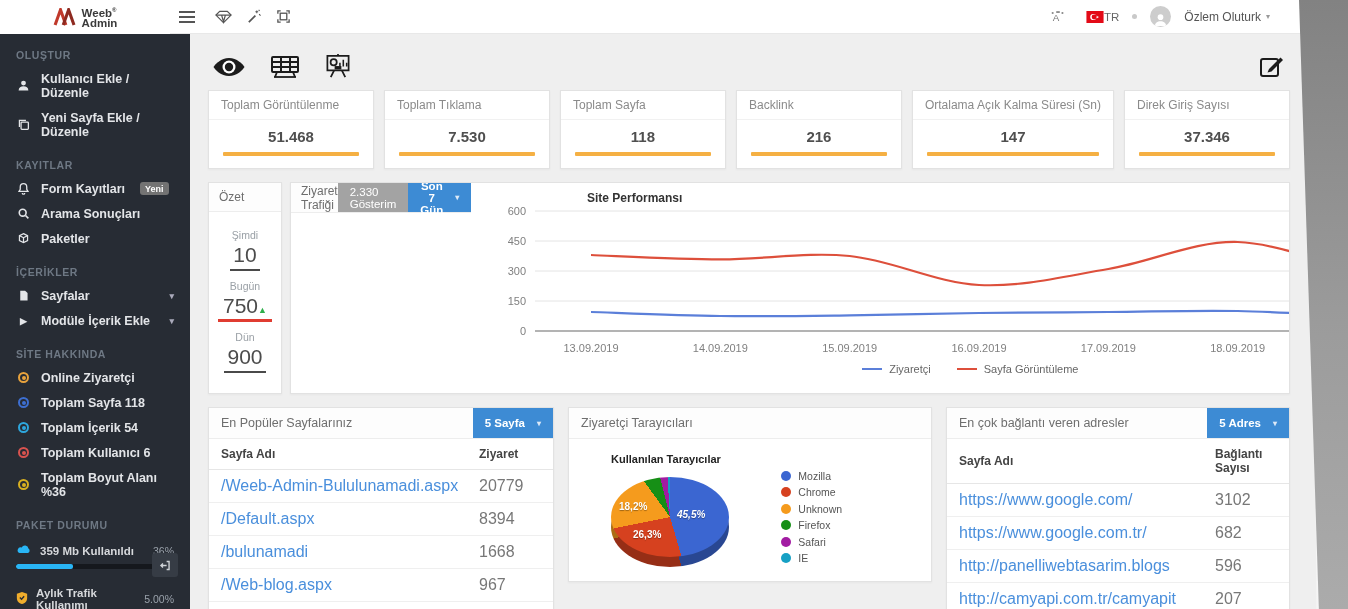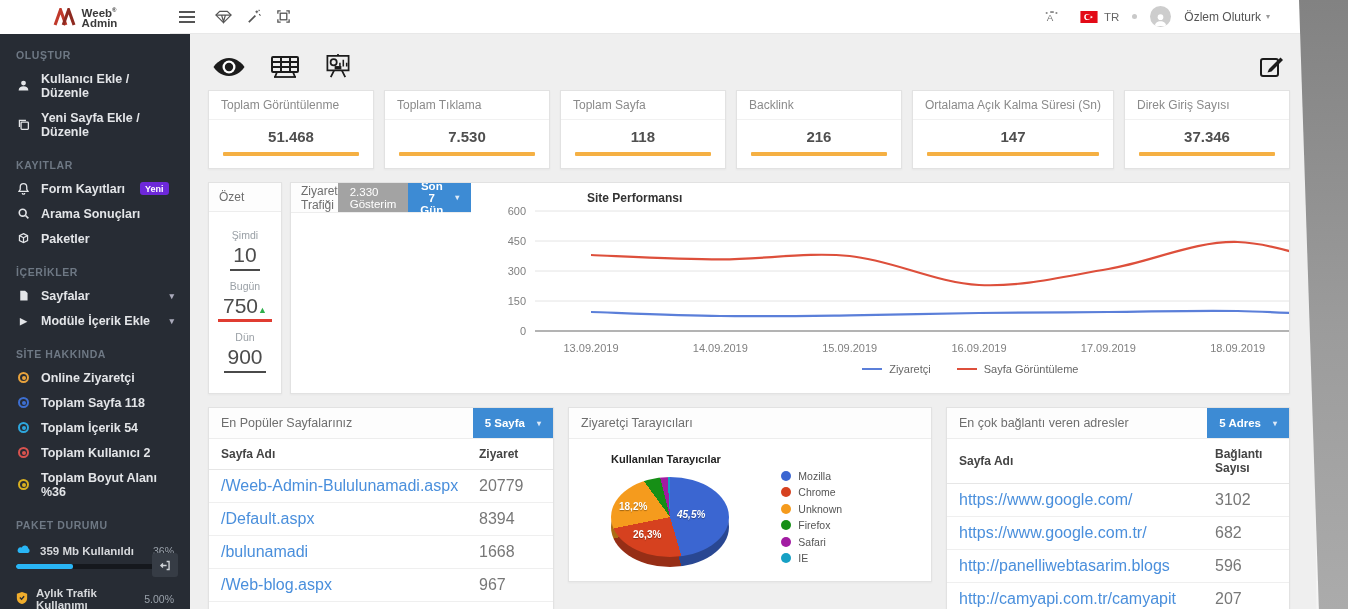--- a/index.html
+++ b/index.html
@@ -9,33 +9,33 @@
 
   
   .navbar { position:absolute; top:0; left:0; width:100%; height:34px; background:#fff;
             border-bottom:1px solid #e8e8e8; display:flex; align-items:center; z-index:10; }
   .logo-box { width:170px; height:34px; display:flex; align-items:center; justify-content:center; gap:5px; background:#fff; }
   .logo-text { line-height:10px; font-weight:bold; color:#3a3a3a; font-size:11.5px; }
   .logo-text sup { font-size:6px; }
   .nav-icon-btn { background:none; border:none; width:30px; height:30px; display:flex; align-items:center; justify-content:center; cursor:pointer; color:#555; }
   .hamburger { margin:0 6px 0 2px; }
   .nav-right { margin-left:auto; display:flex; align-items:center; gap:13px; padding-right:78px; }
-  .nav-lang { display:flex; align-items:center; gap:6px; font-size:11.5px; color:#666; }
+  .nav-lang { display:flex; align-items:center; gap:0; font-size:11.5px; color:#666; }
   .nav-dot { width:5px; height:5px; border-radius:50%; background:#c9c9c9; }
   .avatar { width:21px; height:21px; border-radius:50%; background:#cdcdcd; display:flex; align-items:flex-end; justify-content:center; overflow:hidden; }
   .username { font-size:12px; color:#555; display:flex; align-items:center; gap:5px; cursor:pointer; }
   .caret { font-size:8px; color:#999; }
 
   
   .sidebar { position:absolute; top:34px; left:0; bottom:0; width:190px; background:#272c34; color:#d6d8db; z-index:5; }
   .sb-section { padding:15px 16px 5px; font-size:10.5px; font-weight:bold; letter-spacing:.6px; color:#6e7884; }
   .sb-item { display:flex; align-items:center; gap:10px; padding:5.5px 16px; font-size:12.5px; font-weight:bold; color:#e3e5e8; cursor:pointer; }
   .sb-item .ic { width:15px; display:flex; justify-content:center; align-items:center; flex:0 0 15px; color:#e3e5e8; }
   .sb-item svg { width:13px; height:13px; }
-  .badge-new { background:#6d28d9; color:#fff; font-size:9px; font-weight:bold; padding:1.5px 5px; border-radius:3px; margin-left:5px; }
+  .badge-new { background:#737373; color:#fff; font-size:9px; font-weight:bold; padding:1.5px 5px; border-radius:3px; margin-left:5px; }
   .sb-caret { margin-left:auto; font-size:9px; color:#aab; }
   .bullseye { width:11px; height:11px; border:2px solid var(--c); border-radius:50%; position:relative; }
   .bullseye::after { content:''; position:absolute; inset:1.5px; border-radius:50%; background:var(--c); }
   .play-glyph { font-size:9px; color:#e3e5e8; }
   .pk-row { display:flex; align-items:center; gap:8px; padding:8px 16px 0; font-size:11.5px; font-weight:bold; color:#d6d8db; }
   .pk-pct { margin-left:auto; font-size:10.5px; color:#9aa2ab; font-weight:normal; }
   .pk-bar { height:5px; background:#15181d; margin:7px 16px 10px; border-radius:2px; overflow:hidden; }
   .pk-fill { height:100%; border-radius:2px; }
   .pk-fill.blue { background:#29b6f6; width:36%; }
   .pk-fill.yellow { background:#f0ad2c; width:5%; }
@@ -266,21 +266,21 @@
     <div class="sb-item">
       <span class="ic">
           <span class="bullseye" style="--c:#2ea7dd"></span>
         </span>
       <span>Toplam İçerik 54</span>
     </div>
     <div class="sb-item">
       <span class="ic">
           <span class="bullseye" style="--c:#d9534f"></span>
         </span>
-      <span>Toplam Kullanıcı 2</span>
+      <span>Toplam Kullanıcı 6</span>
     </div>
     <div class="sb-item">
       <span class="ic">
           <span class="bullseye" style="--c:#d8b021"></span>
         </span>
       <span>Toplam Boyut Alanı %36</span>
     </div>
 
     <div class="sb-section">PAKET DURUMU</div>
     <div class="pk-row">

